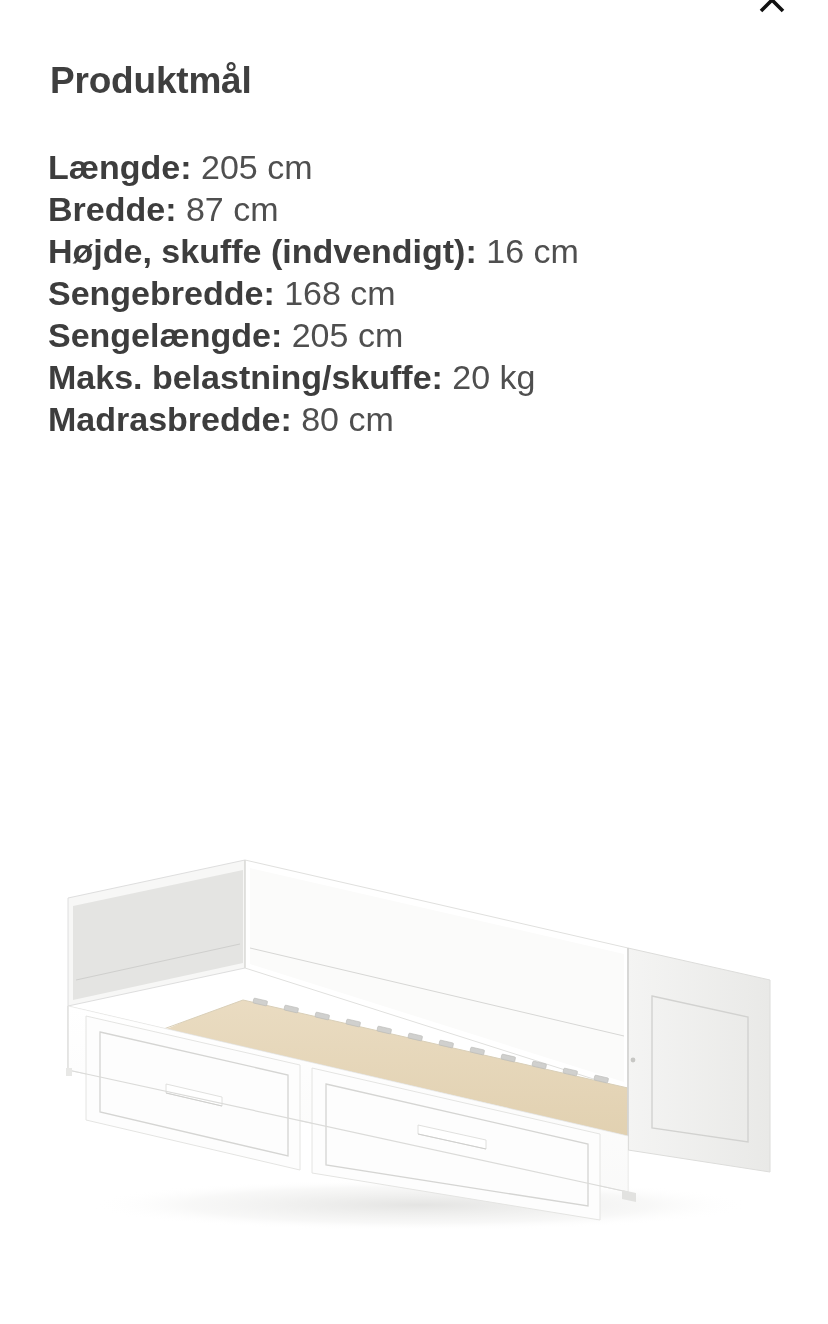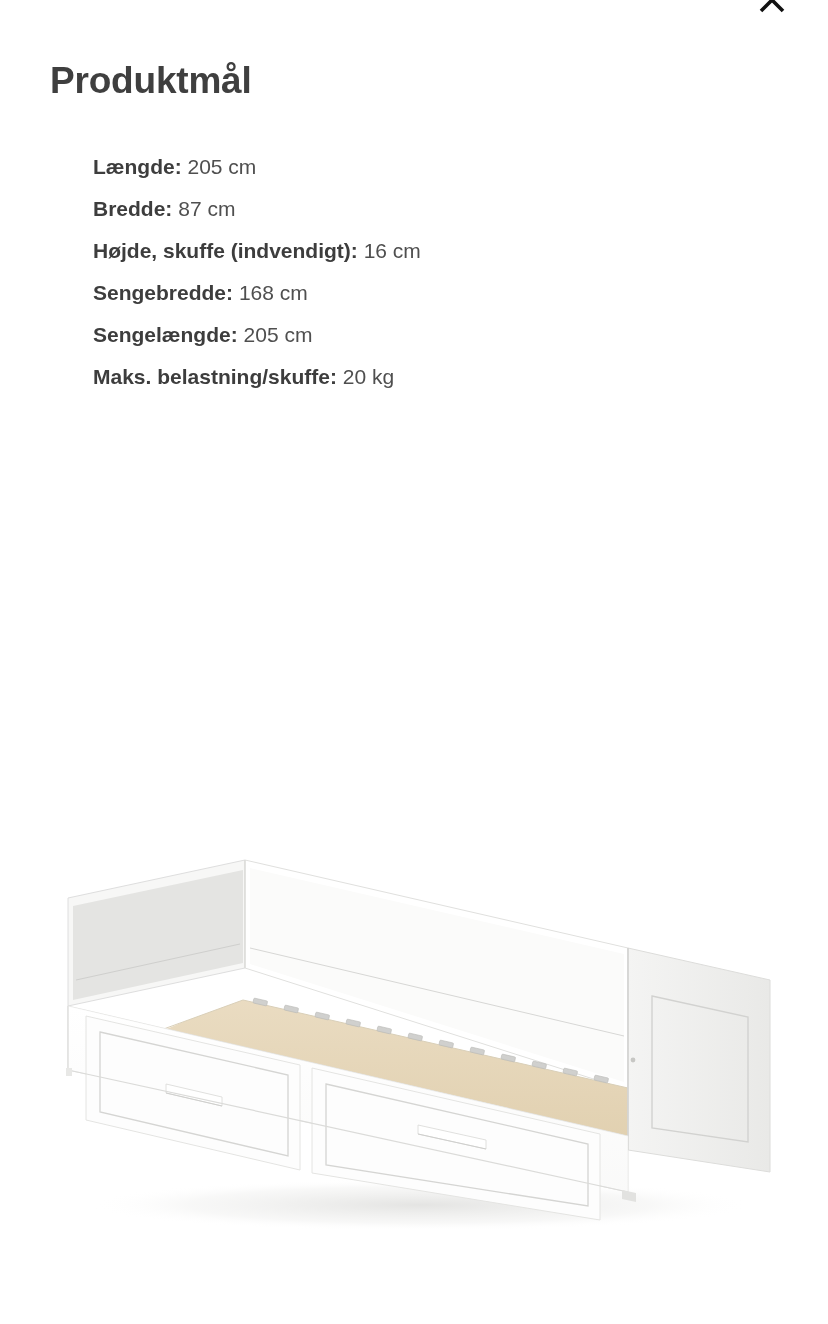--- a/index.html
+++ b/index.html
@@ -51,25 +51,24 @@
   .spec-list {
     position: absolute;
     left: 48px;
     top: 146px;
     width: 720px;
     margin: 0;
     padding: 0;
     list-style: none;
   }
   .spec-row {
-    font-size: 21px;
+    font-size: 34px;
     line-height: 42px;
     color: #4b4b4b;
     white-space: nowrap;
-    margin-left: 45px;
   }
   .spec-label {
     font-weight: 700;
     color: #3d3d3d;
   }
   .spec-value {
     font-weight: 400;
     color: #4f4f4f;
   }
 
@@ -118,20 +117,24 @@
     <span class="spec-label">Sengebredde:</span>
     <span class="spec-value">168 cm</span>
   </li>
   <li class="spec-row">
     <span class="spec-label">Sengelængde:</span>
     <span class="spec-value">205 cm</span>
   </li>
   <li class="spec-row">
     <span class="spec-label">Maks. belastning/skuffe:</span>
     <span class="spec-value">20 kg</span>
+  </li>
+  <li class="spec-row">
+    <span class="spec-label">Madrasbredde:</span>
+    <span class="spec-value">80 cm</span>
   </li>
 </ul>
 
 <figure class="product-figure">
   <svg viewBox="0 0 828 420" aria-label="Hvid dagseng med to skuffer og trælameller">
     <defs>
       <linearGradient id="woodGrad" x1="0" y1="0" x2="0" y2="1">
         <stop offset="0%" stop-color="#eadcc2"></stop>
         <stop offset="100%" stop-color="#e0cfae"></stop>
       </linearGradient>

